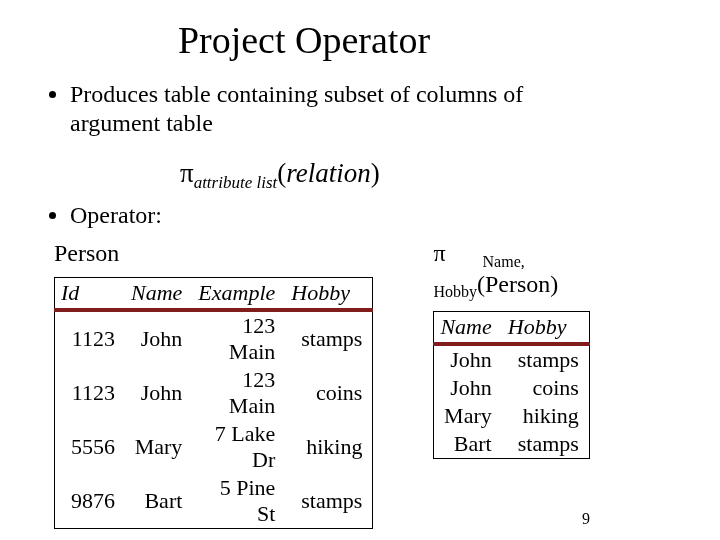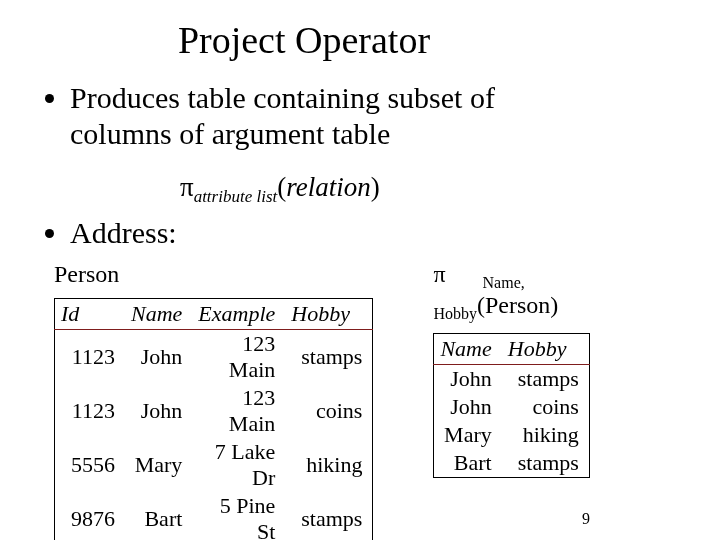--- a/index.html
+++ b/index.html
@@ -20,21 +20,21 @@
   }
   .title {
     text-align: center;
     font-size: 38px;
     margin: 8px 0 18px 0;
     font-weight: normal;
   }
   ul.bullets {
     margin: 0 0 0 10px;
     padding: 0 0 0 20px;
-    font-size: 30px;
+    font-size: 24px;
   }
   ul.bullets > li {
     margin-bottom: 8px;
     line-height: 1.2;
   }
   .formula {
     font-size: 27px;
     margin-left: 140px;
     margin-top: 20px;
     margin-bottom: 8px;
@@ -69,21 +69,21 @@
   table {
     border-collapse: collapse;
     font-size: 22px;
   }
   th {
     font-style: italic;
     font-weight: normal;
     text-align: left;
     padding: 2px 10px 2px 6px;
     border-top: 1px solid #000;
-    border-bottom: 1px solid #7f1d1d;
+    border-bottom: 4px solid #7f1d1d;
   }
   td {
     padding: 1px 10px 1px 6px;
     text-align: right;
   }
   tr.lastrow td {
     border-bottom: 1px solid #000;
     padding-left: 16px;
   }
   th.lb, td.lb { border-left: 1px solid #000; }
@@ -104,21 +104,21 @@
 
   <ul class="bullets">
     <li>Produces table containing subset of columns of argument table</li>
   </ul>
 
   <div class="formula">
     <span class="pi">π</span><span class="sub">attribute list</span><span>(</span><span class="ital">relation</span><span>)</span>
   </div>
 
   <ul class="bullets">
-    <li>Address:</li>
+    <li>Operator:</li>
   </ul>
 
   <div class="tables">
     <div class="left-col">
       <div class="tbl-title">Person</div>
       <table>
         <tbody>
             <tr>
           <th class="lb">Id</th>
           <th>Name</th>

